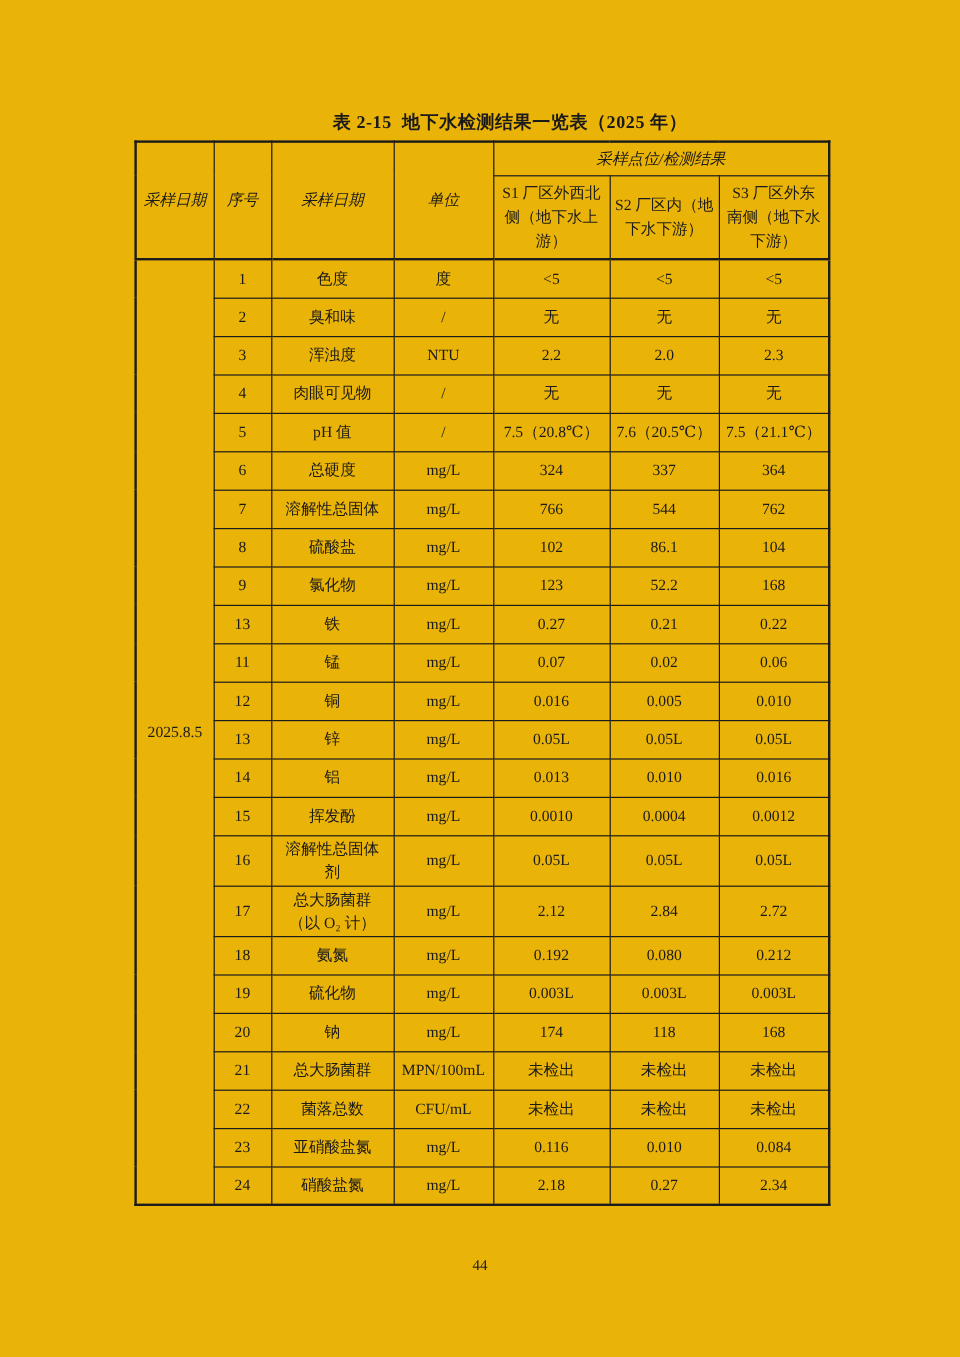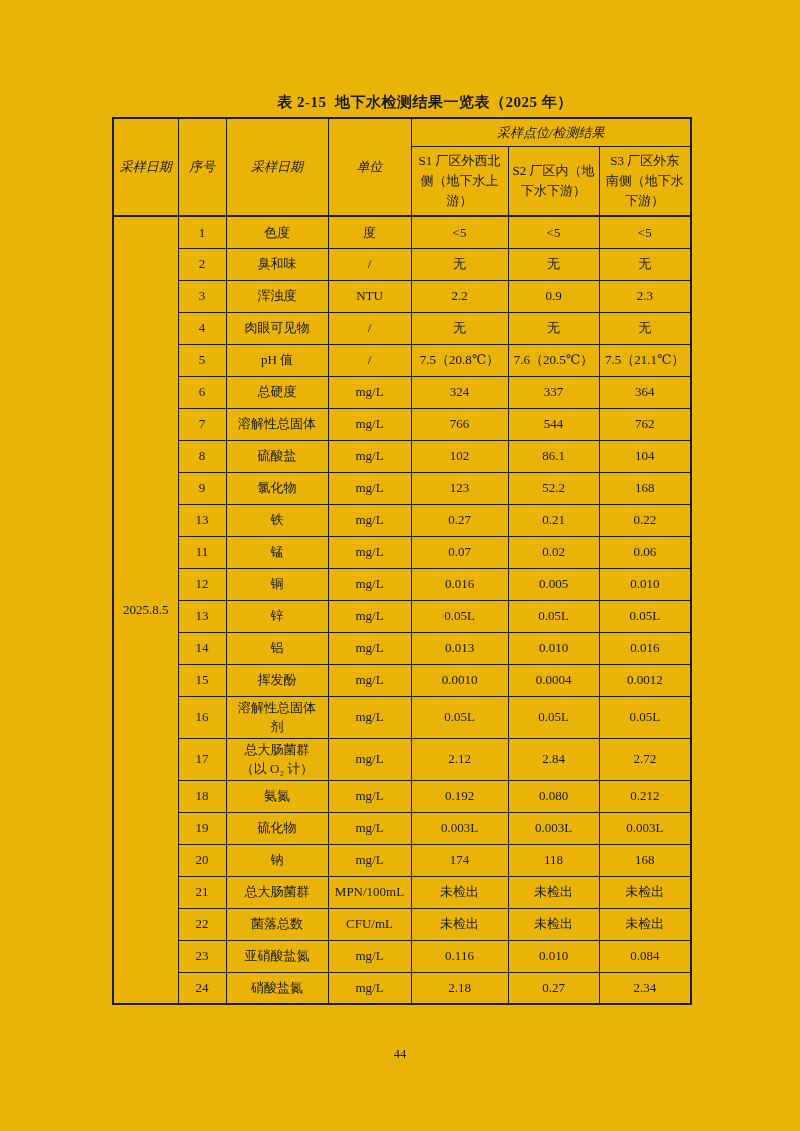--- a/index.html
+++ b/index.html
@@ -118,21 +118,21 @@
           <td>/</td>
           <td>无</td>
           <td>无</td>
           <td>无</td>
         </tr>
         <tr>
           <td>3</td>
           <td>浑浊度</td>
           <td>NTU</td>
           <td>2.2</td>
-          <td>0.9</td>
+          <td>2.0</td>
           <td>2.3</td>
         </tr>
         <tr>
           <td>4</td>
           <td>肉眼可见物</td>
           <td>/</td>
           <td>无</td>
           <td>无</td>
           <td>无</td>
         </tr>

